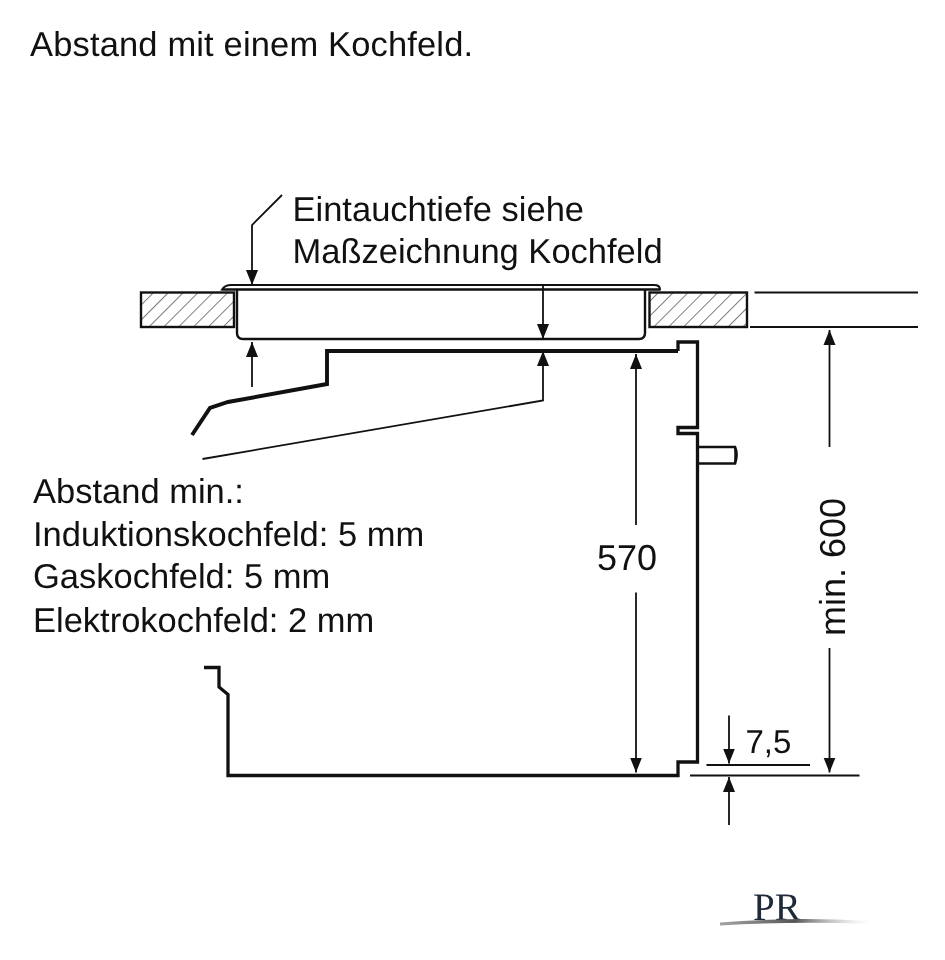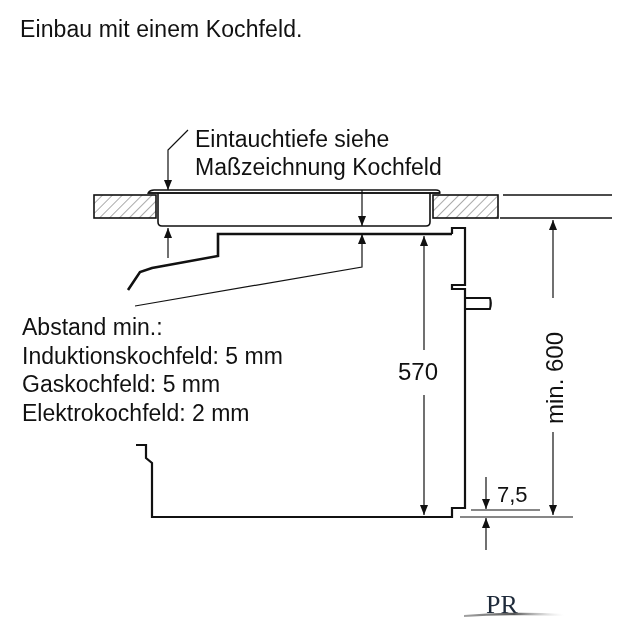--- a/index.html
+++ b/index.html
@@ -1,26 +1,26 @@
 <!DOCTYPE html>
 <html><head>
   <meta charset="utf-8">
   <style>
     html, body { margin: 0; padding: 0; background: #ffffff; }
     body { width: 630px; height: 640px; position: relative; overflow: hidden;
            font-family: "Liberation Sans", "DejaVu Sans", sans-serif; color: #111; }
     .title { position: absolute; left: 20px; top: 16px; font-size: 23px; letter-spacing: 0.1px; }
     svg.drawing { position: absolute; left: 0; top: 0; }
     .lbl { font-family: "Liberation Sans", "DejaVu Sans", sans-serif; fill: #111; }
-    .logo { position: absolute; left: 464px; top: 583px; }
+    .logo { position: absolute; left: 480px; top: 583px; }
   </style>
 </head>
 <body>
 
-<div class="title">Einbau mit einem Kochfeld.</div>
+<div class="title">Abstand mit einem Kochfeld.</div>
 
 <svg class="drawing" width="630" height="640" viewBox="0 0 630 640">
   <defs>
     <pattern id="hatch" patternUnits="userSpaceOnUse" width="7" height="7" patternTransform="rotate(45)">
       <line x1="0" y1="0" x2="0" y2="7" stroke="#555" stroke-width="1"></line>
     </pattern>
     <marker id="arr" viewBox="0 0 10 10" refX="10" refY="5" markerWidth="10" markerHeight="10" orient="auto-start-reverse" markerUnits="userSpaceOnUse">
       <path d="M0,1 L10,5 L0,9 Z" fill="#111"></path>
     </marker>
   </defs>

